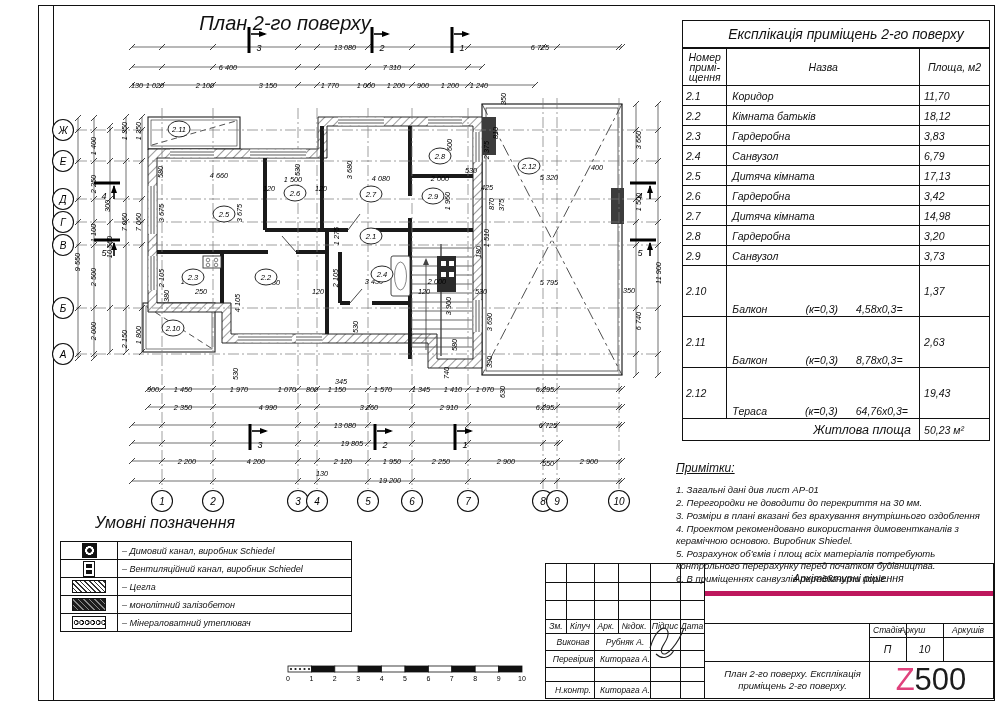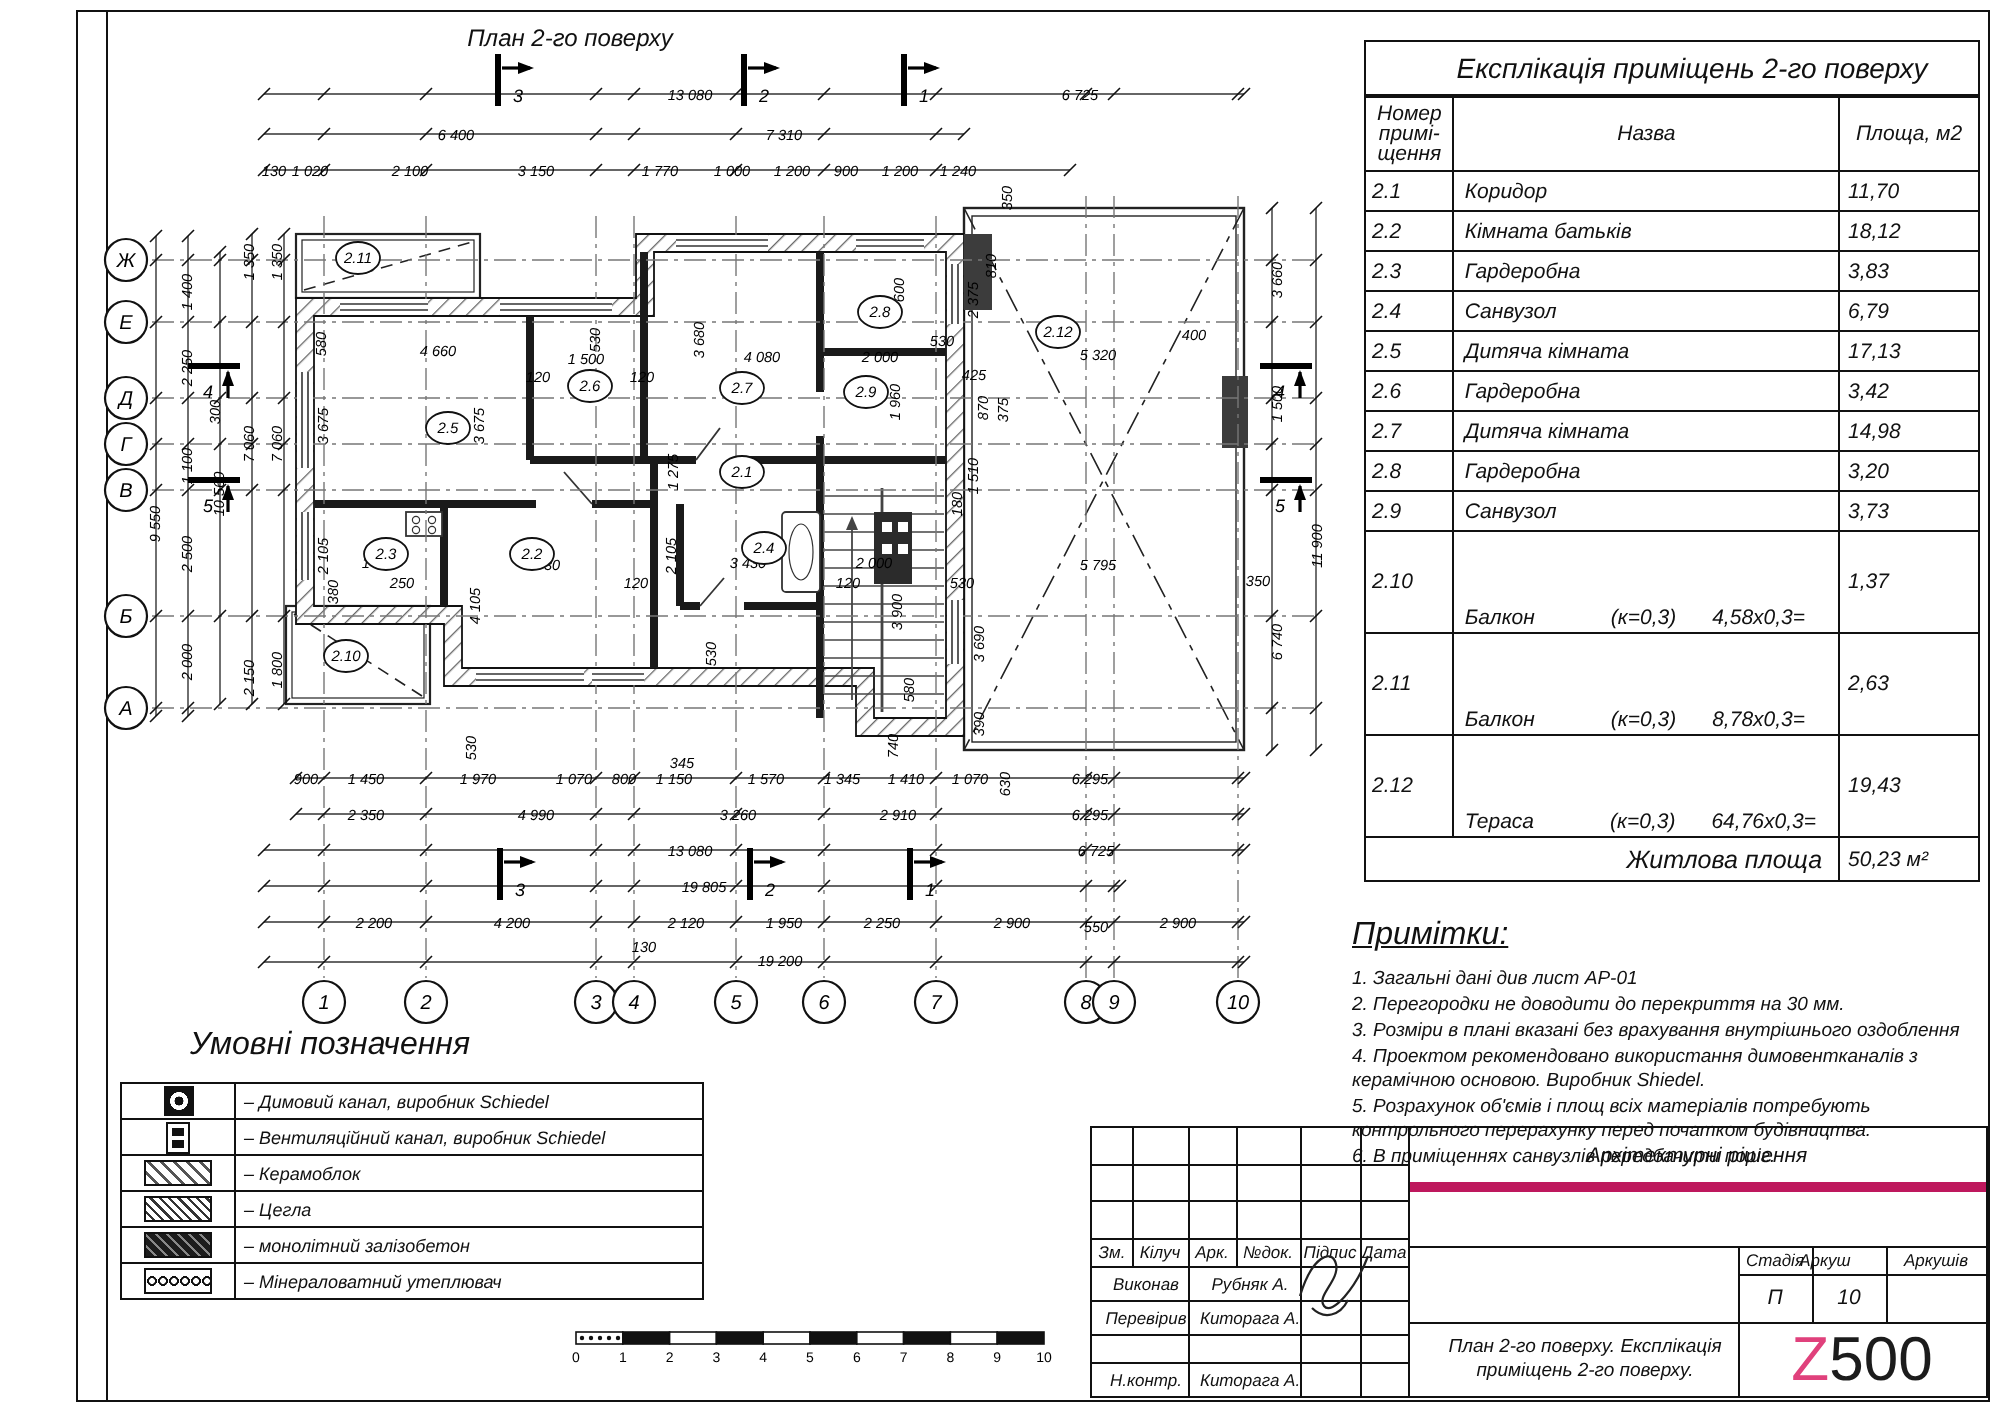--- a/index.html
+++ b/index.html
@@ -3,38 +3,38 @@
 <meta charset="utf-8">
 <style>
   html,body{margin:0;padding:0;}
   body{width:1000px;height:707px;position:relative;background:#fff;
        font-family:"Liberation Sans",sans-serif;font-style:italic;color:#111;overflow:hidden;}
   .abs{position:absolute;}
   
   .frame{left:38px;top:5px;width:955px;height:694px;border:1.6px solid #111;}
   .margin-line{left:53px;top:5px;width:1px;height:695px;background:#111;}
   
-  .plan-title{left:140px;top:12px;width:290px;text-align:center;font-size:12px;font-weight:500;}
+  .plan-title{left:140px;top:12px;width:290px;text-align:center;font-size:20px;font-weight:500;}
   
   .expl{left:682px;top:20px;width:308px;}
   .expl-title{border:1.4px solid #111;height:26px;line-height:26px;text-align:center;font-size:14px;padding-left:20px;}
   table.ex{border-collapse:collapse;width:308px;margin-top:0px;}
   table.ex td,table.ex th{border:1px solid #111;font-weight:normal;font-style:italic;}
   .ex .h{font-size:9px;text-align:center;height:34px;line-height:10px;}
   .ex .c-num{width:38px;font-size:10.5px;padding:1px 3px;}
   .ex .c-name{width:196px;font-size:10.5px;padding:1px 5px;}
   .ex .c-area{width:64px;font-size:10.5px;padding:1px 4px;}
   .ex tr{height:20px;}
   .ex .tot-lab{text-align:right;font-size:12.5px;padding-right:8px;border-left:none;}
   .ex .formula{display:inline-block;}
   .ex .fk{margin-left:38px;}
   .ex .fc{margin-left:18px;margin-top:36px;}
   
   .notes{left:676px;top:462px;width:316px;font-size:9.5px;line-height:12px;}
-  .notes .nt{text-decoration:underline;font-size:16px;margin-bottom:10px;}
+  .notes .nt{text-decoration:underline;font-size:12px;margin-bottom:10px;}
   .notes .nl{margin-bottom:1px;}
   
   .leg-title{left:95px;top:514px;font-size:16px;font-weight:500;}
   .legend{left:60px;top:541px;width:292px;border-collapse:collapse;}
   .legend td{border:1px solid #111;height:17px;font-size:9px;font-style:italic;padding:0 4px;}
   .legend .ic{width:48px;text-align:center;}
   .sw{display:inline-block;vertical-align:middle;}
   .sw-smoke{width:13px;height:13px;border:1px solid #111;
     background:radial-gradient(circle at 50% 50%, #111 0 2.2px, #fff 2.3px 4.4px, #111 4.5px 100%);}
   .sw-vent{width:10px;height:14px;border:1px solid #111;background-color:#fff;
@@ -723,24 +723,20 @@
     <tbody id="leg-body">
       <tr>
         <td class="ic"><span class="sw sw-smoke"></span></td>
         <td>– Димовий канал, виробник Schiedel</td>
       </tr>
       <tr>
         <td class="ic"><span class="sw sw-vent"></span></td>
         <td>– Вентиляційний канал, виробник Schiedel</td>
       </tr>
       <tr>
-        <td class="ic"><span class="sw sw-keram"></span></td>
-        <td>– Керамоблок</td>
-      </tr>
-      <tr>
         <td class="ic"><span class="sw sw-brick"></span></td>
         <td>– Цегла</td>
       </tr>
       <tr>
         <td class="ic"><span class="sw sw-mono"></span></td>
         <td>– монолітний залізобетон</td>
       </tr>
       <tr>
         <td class="ic"><span class="sw sw-wool"></span></td>
         <td>– Мінераловатний утеплювач</td>

